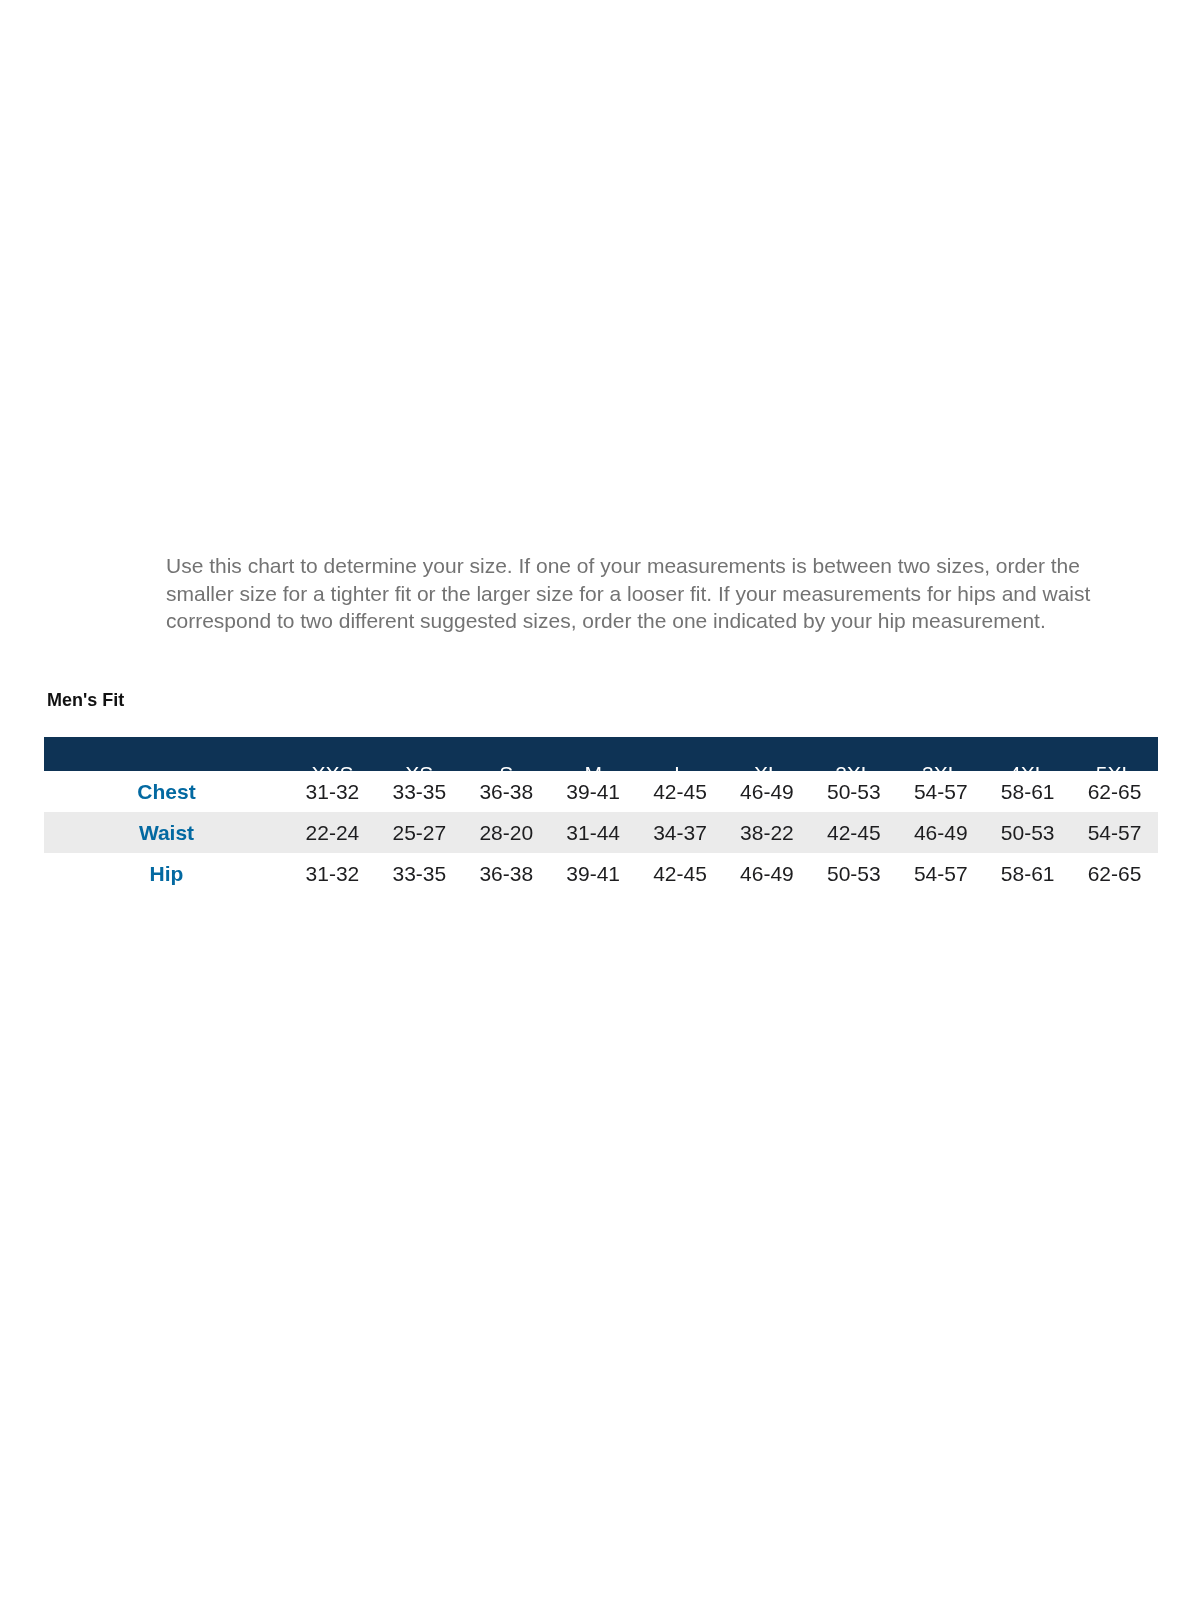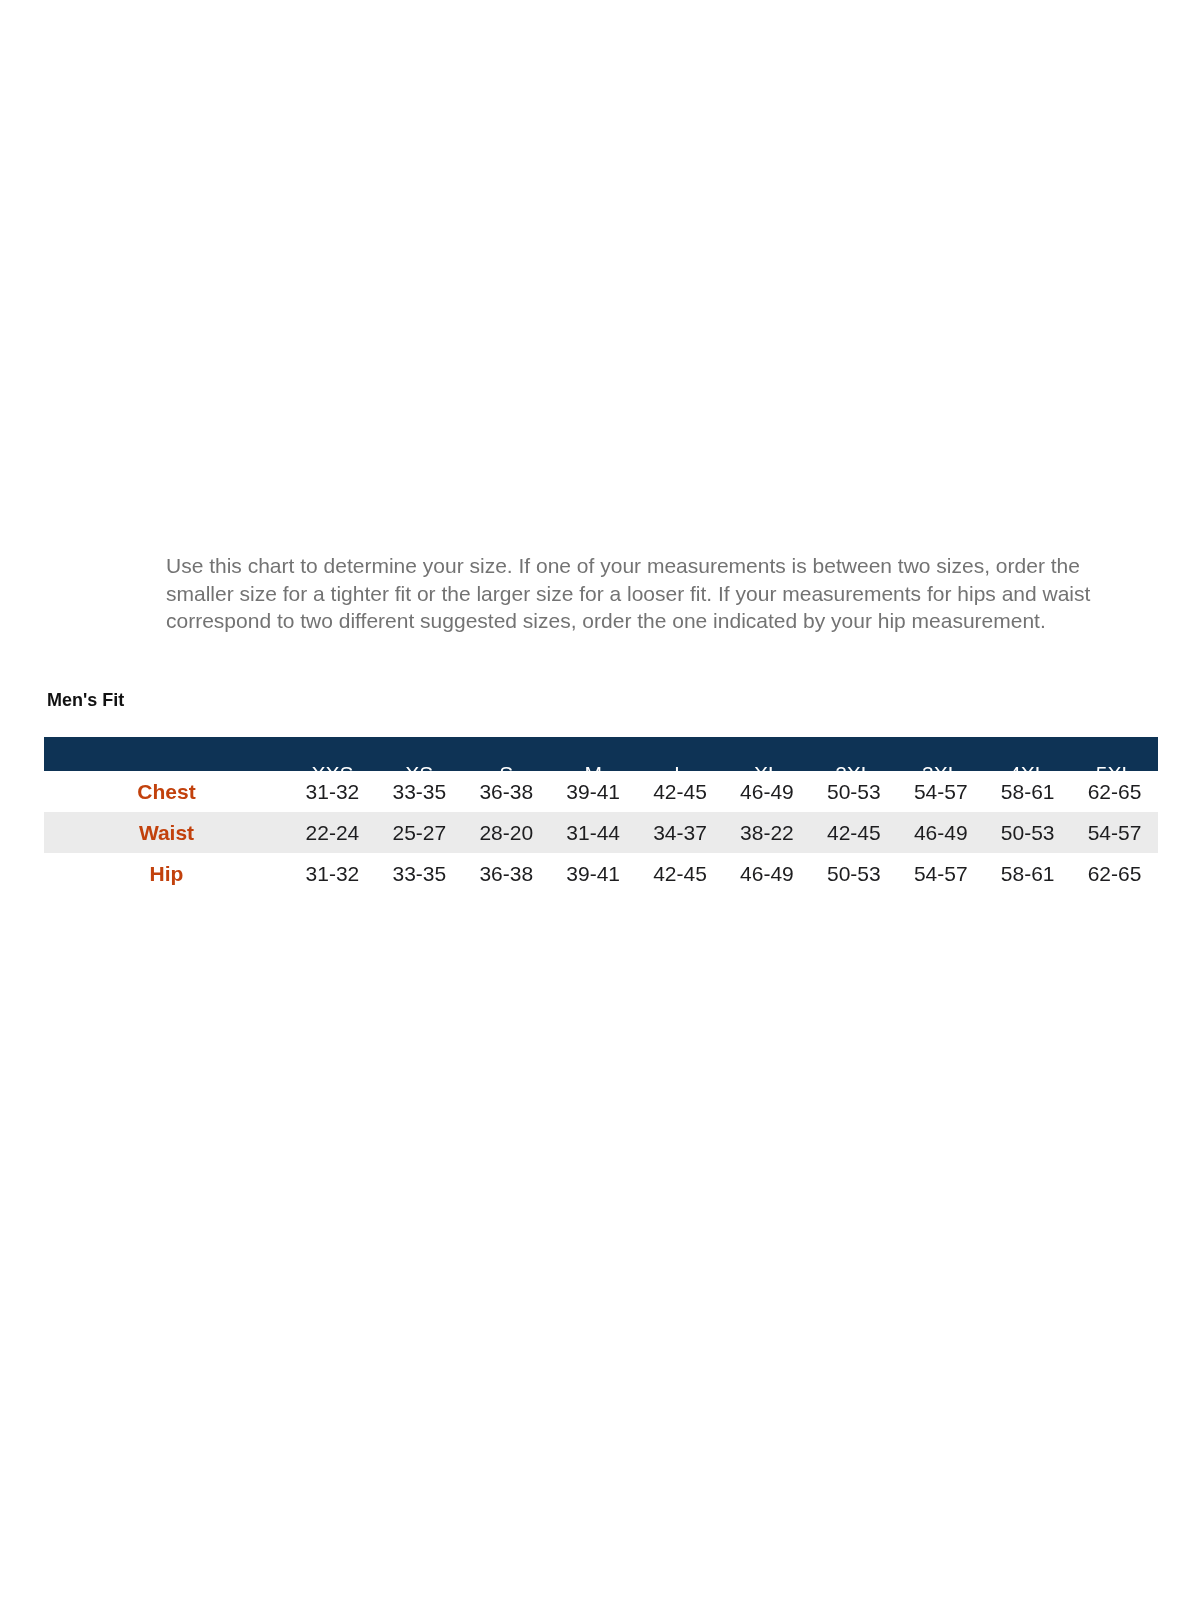--- a/index.html
+++ b/index.html
@@ -57,21 +57,21 @@
   }
   .t-row.head {
     height: 34px;
     color: #ffffff;
   }
   .t-row.body-row { height: 41px; }
   .cell {
     text-align: center;
     white-space: nowrap;
   }
-  .cell.label { font-weight: 700; color: #c2410c; }
+  .cell.label { font-weight: 700; color: #0369a1; }
   .head .cell { font-weight: 400; margin-top: 25px; }
 </style>
 </head>
 <body>
 
 <div class="page">
 
 
   <div class="intro">Use this chart to determine your size. If one of your measurements is between two sizes, order the smaller size for a tighter fit or the larger size for a looser fit. If your measurements for hips and waist correspond to two different suggested sizes, order the one indicated by your hip measurement.</div>
 

